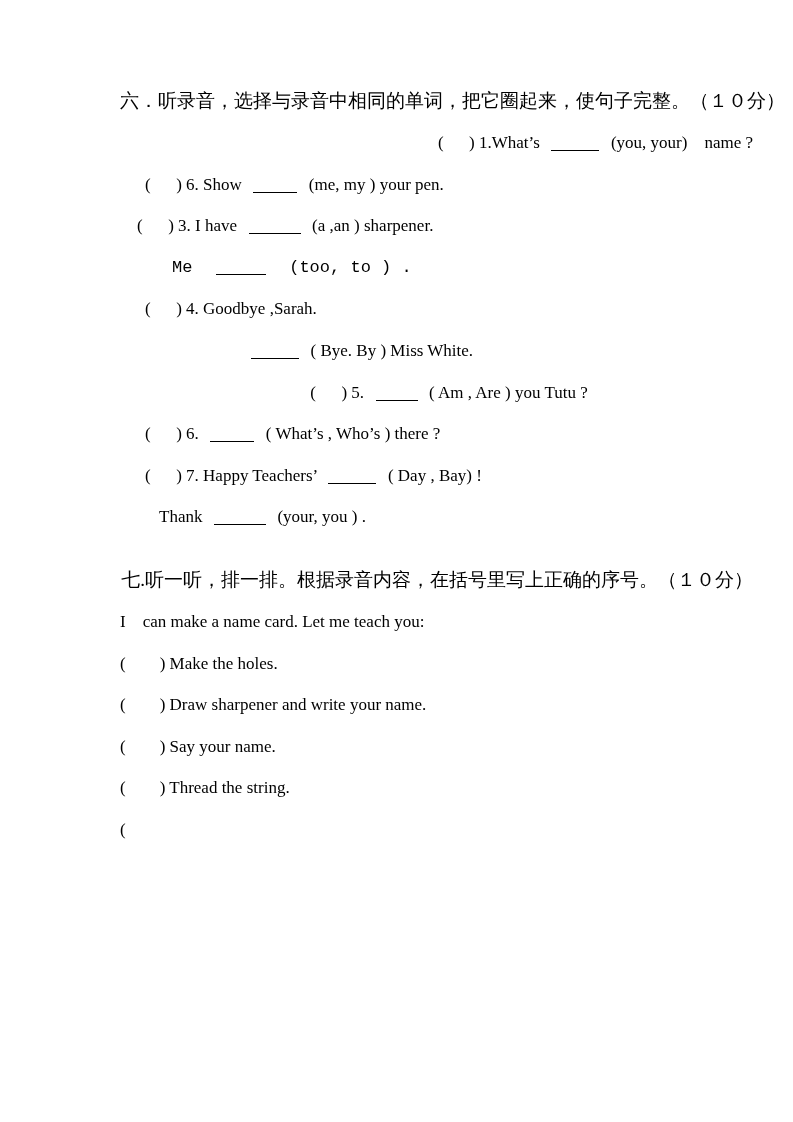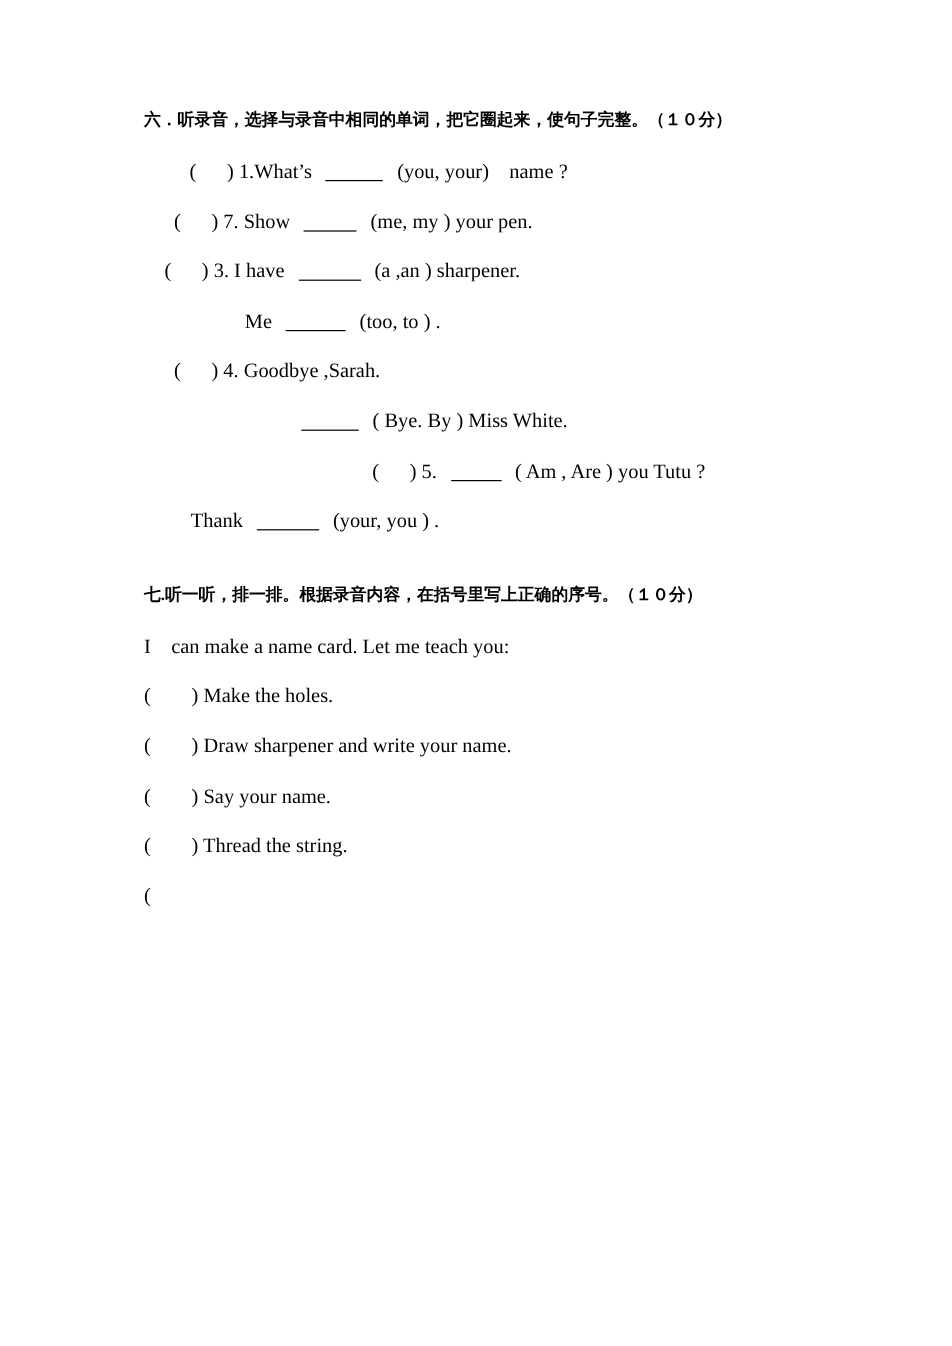--- a/index.html
+++ b/index.html
@@ -13,25 +13,26 @@
     width: 793px;
     height: 1122px;
     background: #ffffff;
     color: #000000;
     font-family: "Liberation Serif", "DejaVu Serif", serif;
     font-size: 17px;
     padding: 88px 40px 0 120px;
     overflow: hidden;
   }
   .section-heading {
-    font-size: 14px;
-    font-weight: bold;
+    font-size: 19px;
+    font-weight: normal;
     line-height: 26px;
     margin: 0 0 8px 0;
     white-space: pre;
+    text-align: right;
   }
   .section-seven {
     margin-top: 29px;
   }
   .doc-line {
     line-height: 41.6px;
     white-space: pre;
   }
   .seg {
     white-space: pre;
@@ -45,27 +46,29 @@
   }
 </style>
 </head>
 <body>
 
 <div class="page">
 
   <section>
     <div class="section-heading">六．听录音，选择与录音中相同的单词，把它圈起来，使句子完整。（１０分）</div>
     <div class="lines">
-        <div class="doc-line" style="margin-left: 38px;"><span class="seg">(      ) 1.What’s  </span><span class="blank" style="width: 48px;"></span><span class="seg">  (you, your)    name ?</span></div>
-        <div class="doc-line" style="margin-left: 25px;"><span class="seg">(      ) 7. Show  </span><span class="blank" style="width: 44px;"></span><span class="seg">  (me, my ) your pen.</span></div>
+        <div class="doc-line" style="margin-left: 19px; text-align: right;"><span class="seg">(      ) 1.What’s  </span><span class="blank" style="width: 48px;"></span><span class="seg">  (you, your)    name ?</span></div>
+        <div class="doc-line" style="margin-left: 25px;"><span class="seg">(      ) 6. Show  </span><span class="blank" style="width: 44px;"></span><span class="seg">  (me, my ) your pen.</span></div>
         <div class="doc-line" style="margin-left: 17px;"><span class="seg">(      ) 3. I have  </span><span class="blank" style="width: 52px;"></span><span class="seg">  (a ,an ) sharpener.</span></div>
-        <div class="doc-line" style="margin-left: 84px;"><span class="seg">Me  </span><span class="blank" style="width: 50px;"></span><span class="seg">  (too, to ) .</span></div>
+        <div class="doc-line" style="margin-left: 52px; font-family: Liberation Mono, monospace;"><span class="seg">Me  </span><span class="blank" style="width: 50px;"></span><span class="seg">  (too, to ) .</span></div>
         <div class="doc-line" style="margin-left: 25px; font-family: Liberation Serif, serif;"><span class="seg">(      ) 4. Goodbye ,Sarah.</span></div>
         <div class="doc-line" style="margin-left: 128px;"><span class="blank" style="width: 48px;"></span><span class="seg">  ( Bye. By ) Miss White.</span></div>
         <div class="doc-line" style="margin-left: 25px; text-align: center;"><span class="seg">(      ) 5.  </span><span class="blank" style="width: 42px;"></span><span class="seg">  ( Am , Are ) you Tutu ?</span></div>
+        <div class="doc-line" style="margin-left: 25px;"><span class="seg">(      ) 6.  </span><span class="blank" style="width: 44px;"></span><span class="seg">  ( What’s , Who’s ) there ?</span></div>
+        <div class="doc-line" style="margin-left: 25px;"><span class="seg">(      ) 7. Happy Teachers’  </span><span class="blank" style="width: 48px;"></span><span class="seg">  ( Day , Bay) !</span></div>
         <div class="doc-line" style="margin-left: 39px;"><span class="seg">Thank  </span><span class="blank" style="width: 52px;"></span><span class="seg">  (your, you ) .</span></div>
       </div>
   </section>
 
   <section class="section-seven">
     <div class="section-heading">七.听一听，排一排。根据录音内容，在括号里写上正确的序号。（１０分）</div>
     <div class="lines">
         <div class="doc-line" style=""><span class="seg">I    can make a name card. Let me teach you:</span></div>
         <div class="doc-line"><span class="seg">(        ) Make the holes.</span></div>
         <div class="doc-line"><span class="seg">(        ) Draw sharpener and write your name.</span></div>

